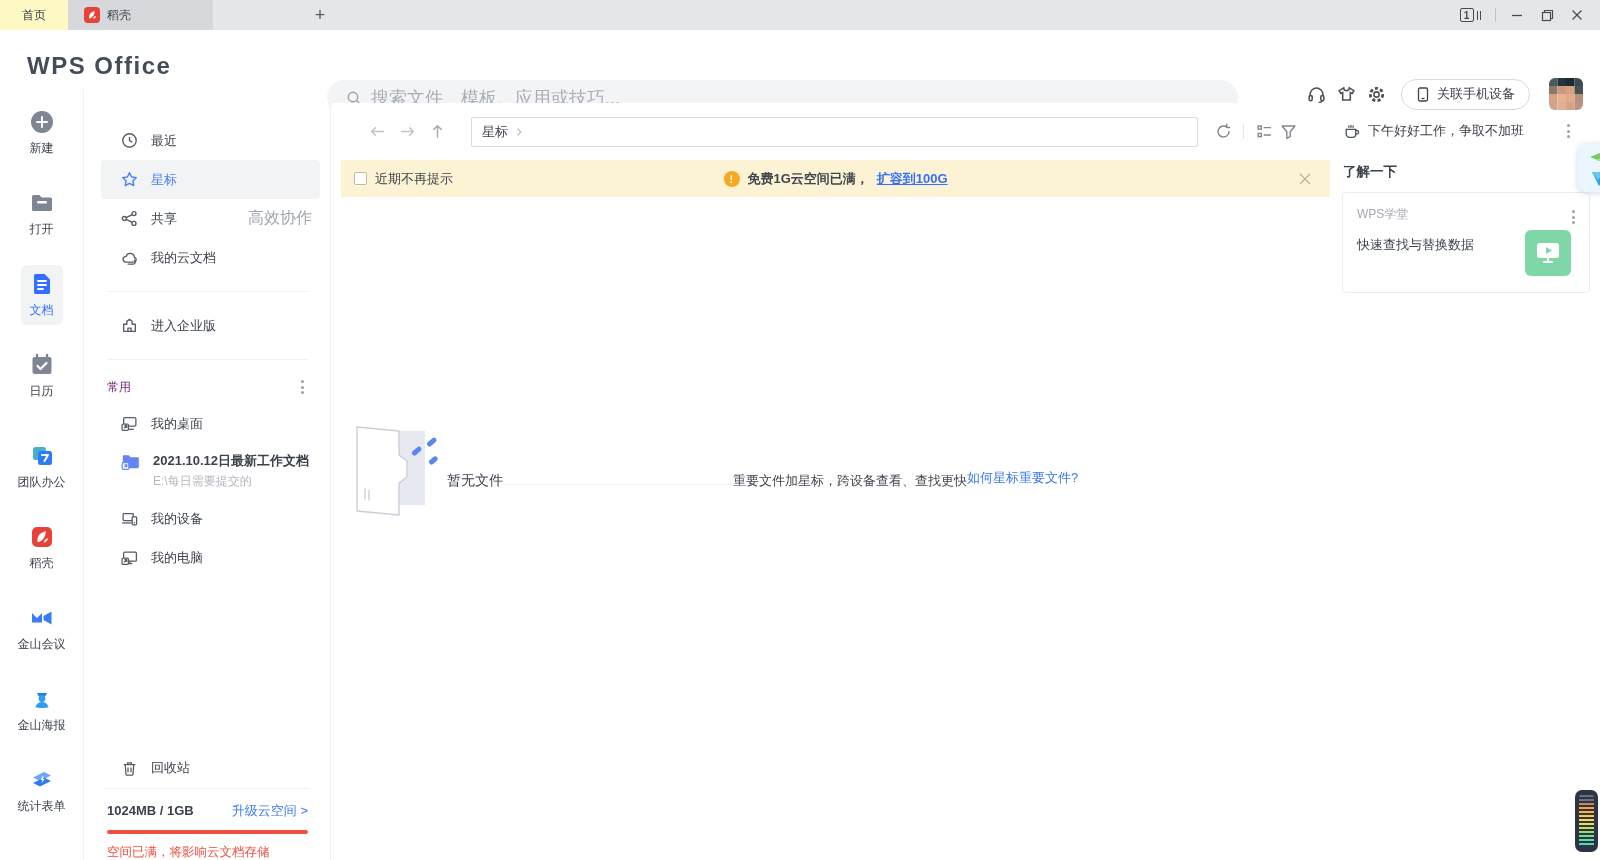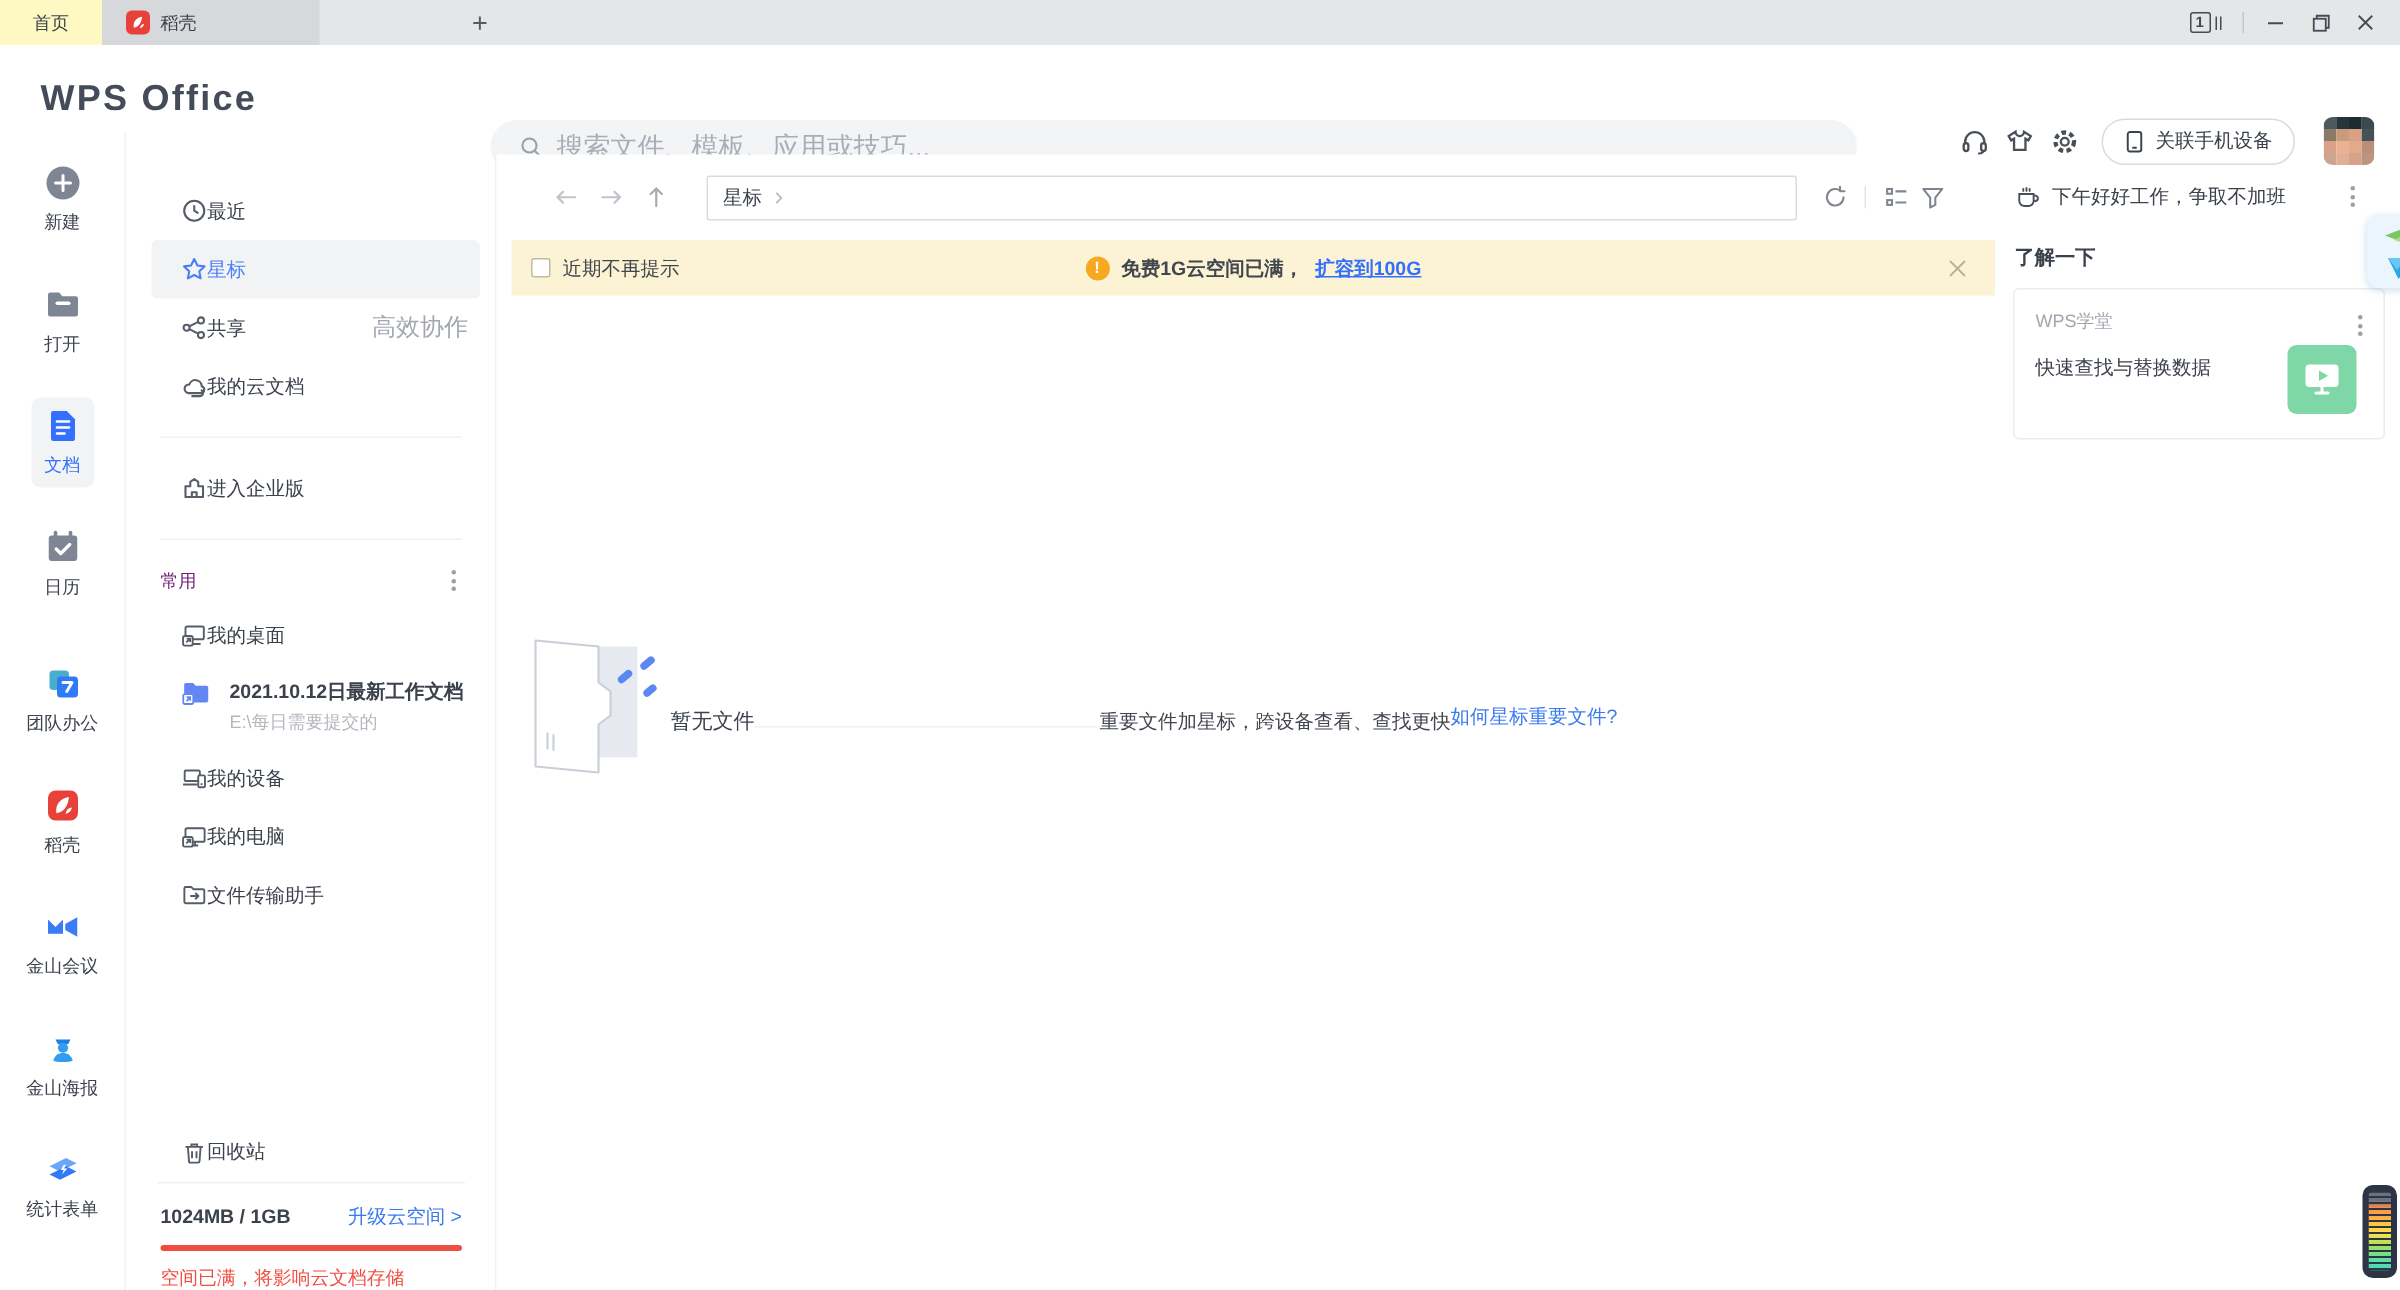--- a/index.html
+++ b/index.html
@@ -38,21 +38,21 @@
   .rail-item { display:flex; flex-direction:column; align-items:center; gap:5px; padding:6px 8px; border-radius:6px; margin-bottom:21px; cursor:pointer; }
   .rail-item .lbl { font-size:12px; color:#3c424c; white-space:nowrap; }
   .rail-item.active { background:#f1f3f5; }
   .rail-item.active .lbl { color:#3370ff; }
   .rail-sep { width:44px; height:1px; background:#eceef0; margin:-8px 0 18px; }
   .rail-spacer { flex:1; }
   .rail-item.bottom { margin-bottom:24px; }
 
   
   .sidebar { position:absolute; left:85px; top:103px; bottom:0; width:246px; border-right:1px solid #f0f1f3; display:flex; flex-direction:column; padding-top:18px; }
-  .nav-item { height:39px; margin:0 10px 0 16px; border-radius:4px; display:flex; align-items:center; padding:0 8px 0 20px; font-size:13px; color:#3c424c; cursor:pointer; flex:0 0 auto; }
+  .nav-item { height:39px; margin:0 10px 0 16px; border-radius:4px; display:flex; align-items:center; padding:0 8px 0 20px; gap:13px; font-size:13px; color:#3c424c; cursor:pointer; flex:0 0 auto; }
   .nav-item .nicon { width:17px; height:17px; color:#565d68; flex:0 0 auto; }
   .nav-item.selected { background:#f1f3f5; color:#4a7dfa; }
   .nav-item.selected .nicon { color:#4a7dfa; }
   .nav-item .tag { margin-left:auto; font-size:16px; color:#a2a7af; }
   .side-sep { height:1px; background:#f0f1f3; margin:14px 22px 14px 22px; flex:0 0 auto; }
   .section-head { display:flex; align-items:center; margin:2px 22px 6px 22px; font-size:12px; color:#701a75; flex:0 0 auto; }
   .folder-item { margin:2px 10px 2px 16px; padding:7px 8px 7px 20px; display:flex; gap:13px; border-radius:4px; cursor:pointer; flex:0 0 auto; }
   .folder-item .txt .t1 { font-size:13px; color:#3c424c; font-weight:700; }
   .folder-item .txt .t2 { font-size:12px; color:#b3b8bf; margin-top:3px; }
   .side-spacer { flex:1; }
@@ -368,27 +368,20 @@
   </div>
   <div class="nav-item">
     <svg class="nicon" viewBox="0 0 16 16" fill="none" stroke="currentColor" stroke-width="1.2">
         <rect x="2.5" y="3" width="12" height="8.5" rx="1"></rect>
         <path d="M6.5 13.8h4M8.5 11.5v2.3"></path>
         <rect x="1" y="8.5" width="6" height="6" rx="1" fill="#fff"></rect>
         <path d="M3 12.5l2.4-2.4M5.4 12.3v-2.2H3.2"></path>
       </svg>
     <span>我的电脑</span>
   </div>
-  <div class="nav-item">
-    <svg class="nicon" viewBox="0 0 16 16" fill="none" stroke="currentColor" stroke-width="1.2" stroke-linejoin="round">
-        <path d="M1.8 4c0-.5.4-.9.9-.9h3.4l1.3 1.4h6c.5 0 .9.4.9.9v7c0 .5-.4.9-.9.9H2.7a.9.9 0 0 1-.9-.9z"></path>
-        <path d="M5.5 8.8h5M8.6 6.8l2 2-2 2"></path>
-      </svg>
-    <span>文件传输助手</span>
-  </div>
   <div class="side-spacer"></div>
   <div class="nav-item">
     <svg class="nicon" viewBox="0 0 16 16" fill="none" stroke="currentColor" stroke-width="1.2">
         <path d="M2.5 4.3h11M6.2 4.3V2.8h3.6v1.5"></path>
         <path d="M4 4.3l.7 9c0 .5.5.9 1 .9h4.6c.5 0 1-.4 1-.9l.7-9"></path>
         <path d="M6.6 7v4.5M9.4 7v4.5"></path>
       </svg>
     <span>回收站</span>
   </div>
   <div class="storage">

